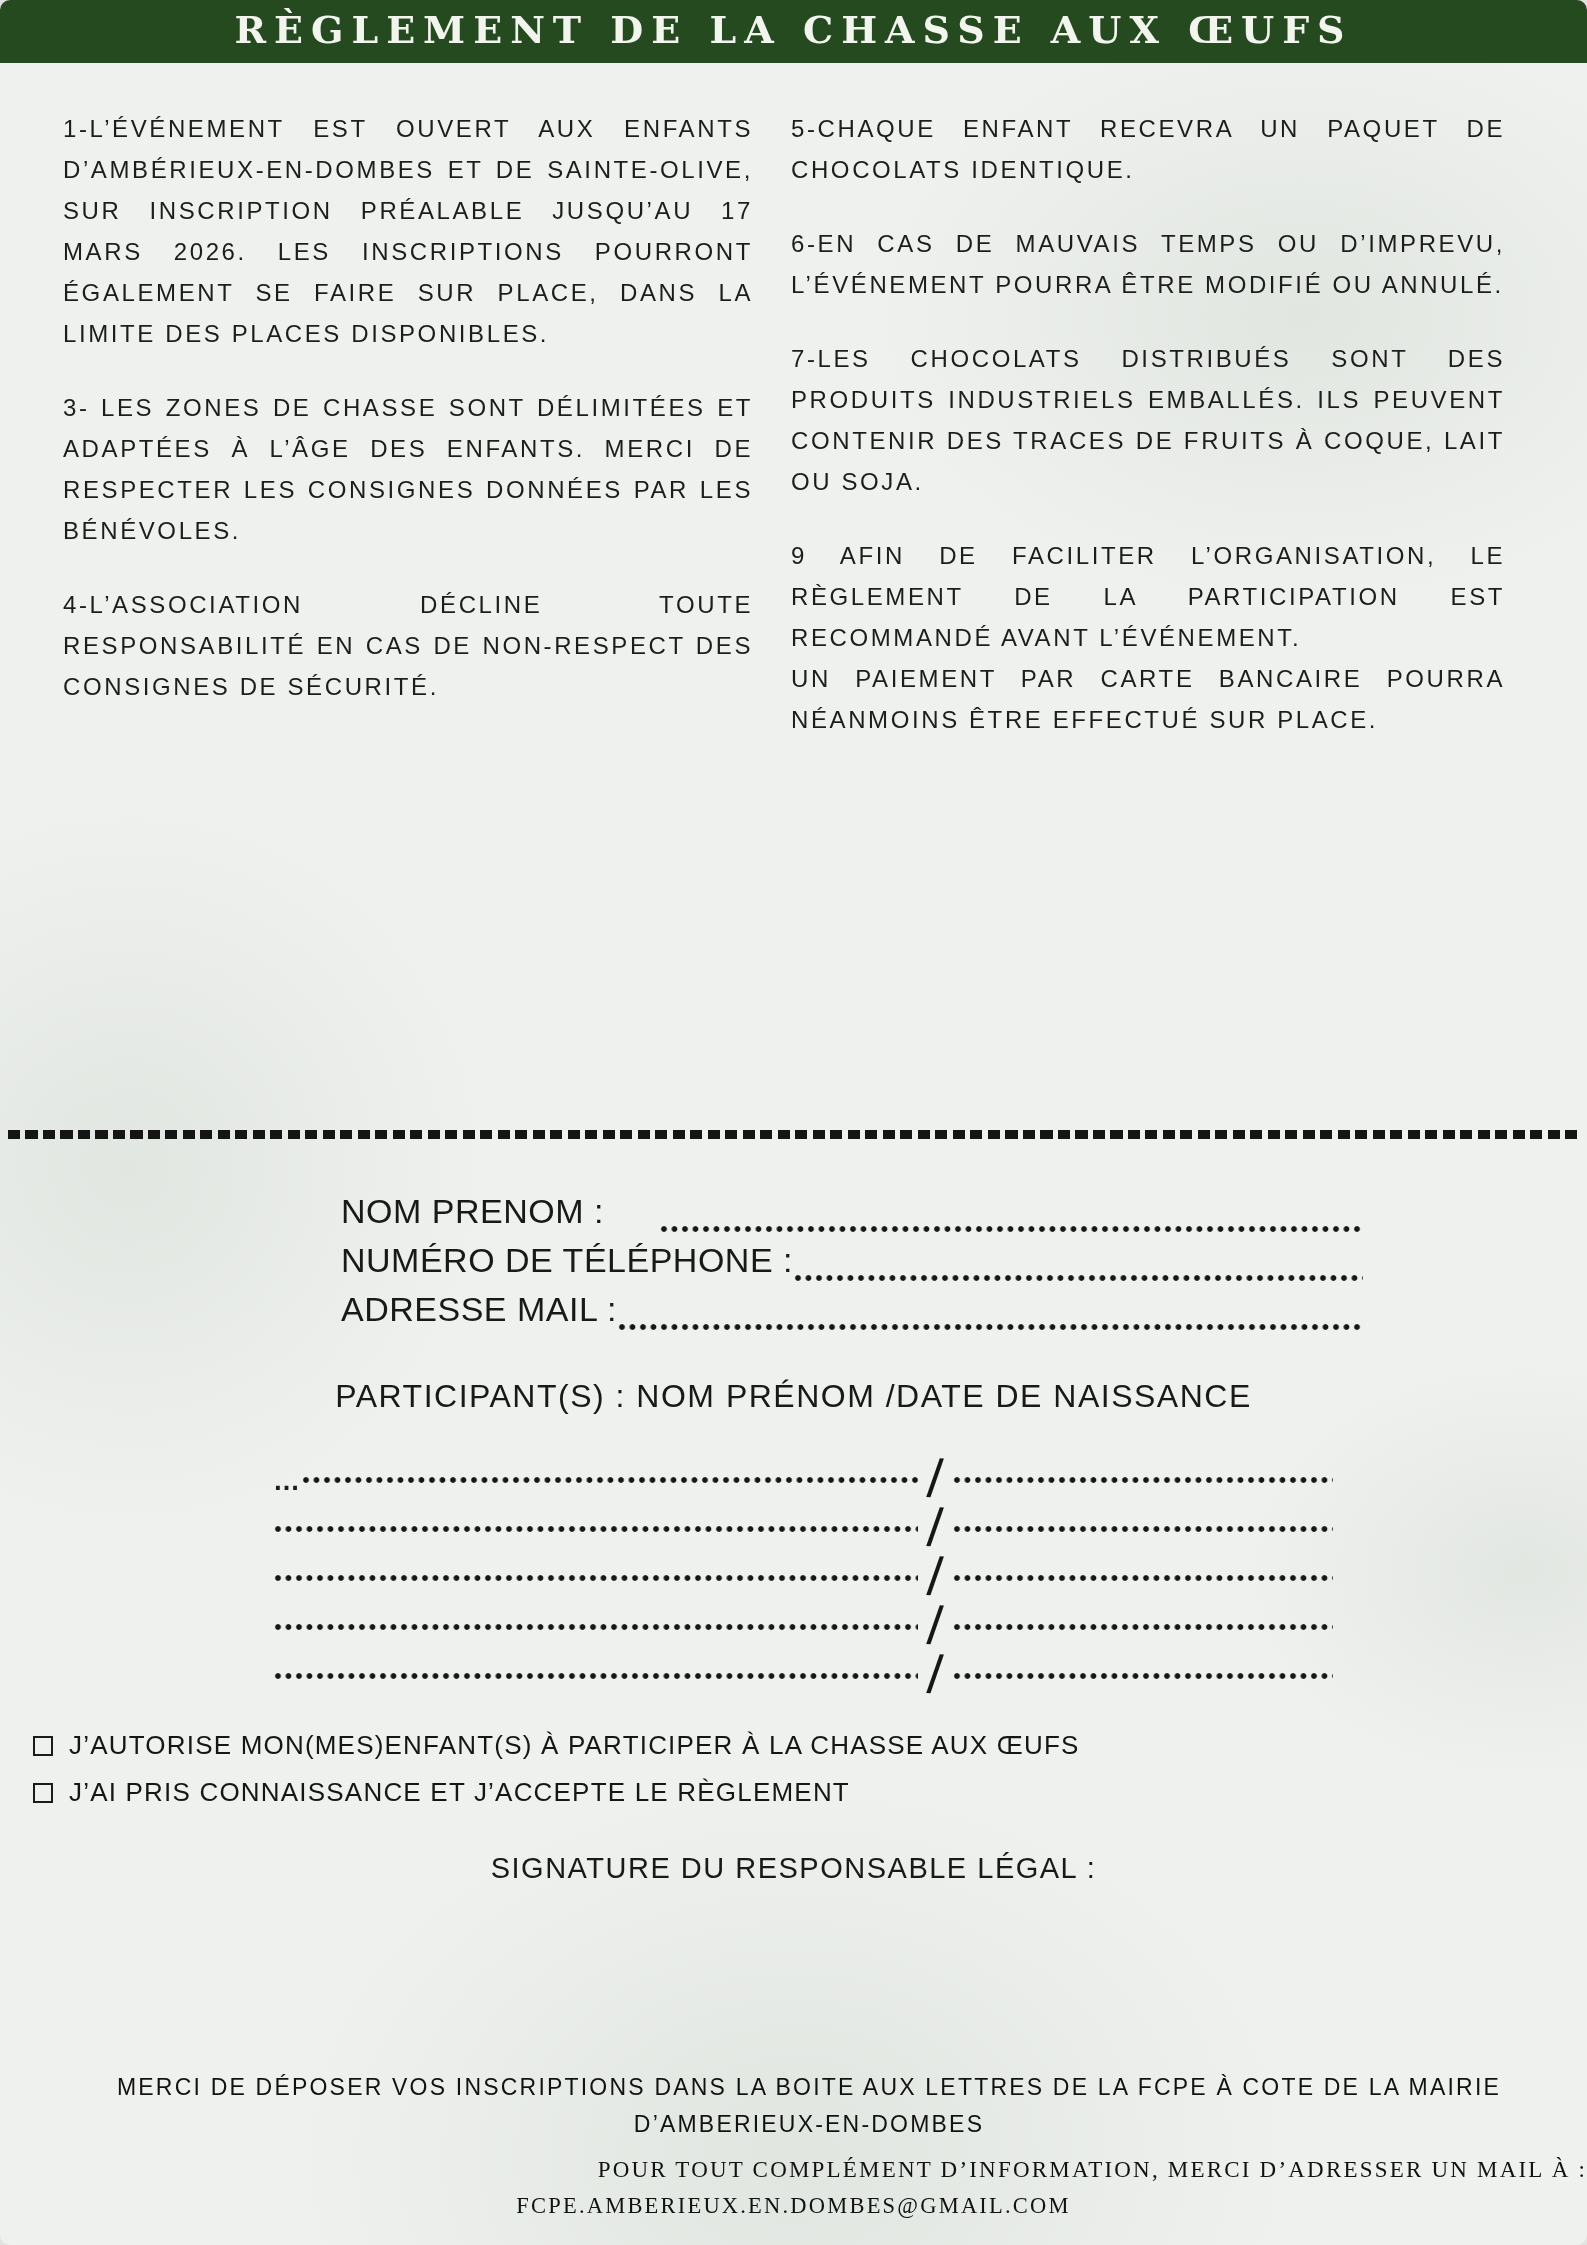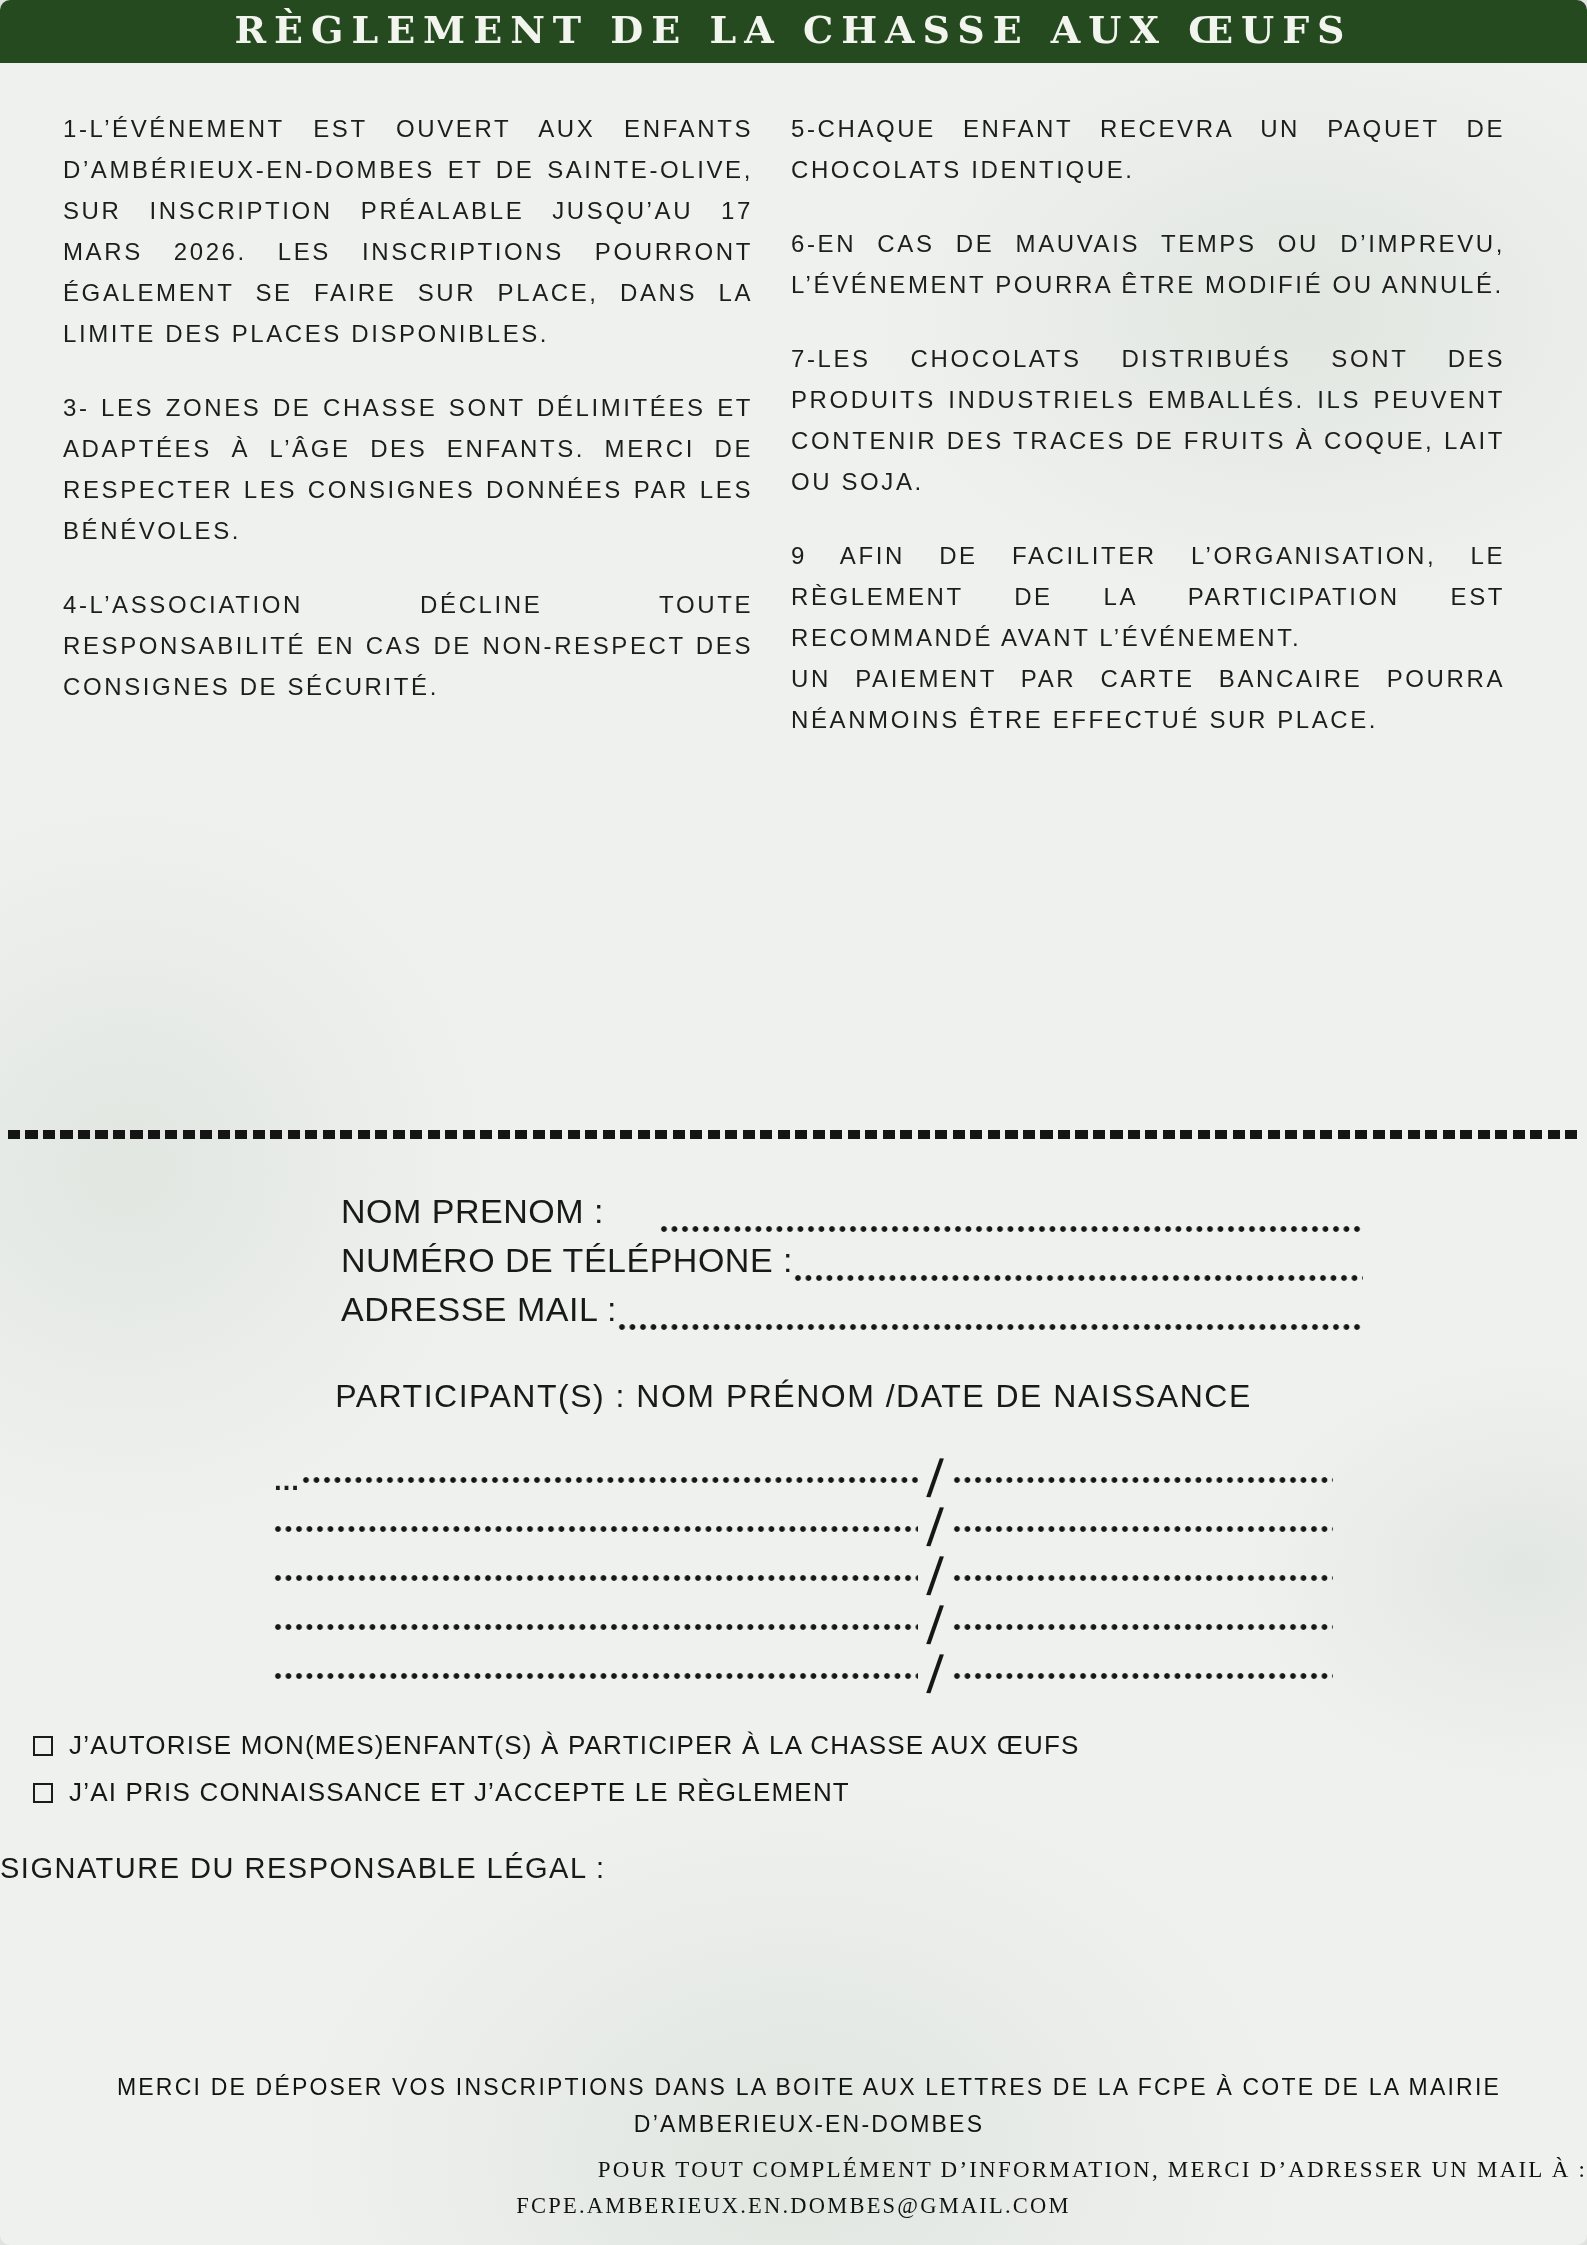--- a/index.html
+++ b/index.html
@@ -74,21 +74,21 @@
   }
   .pprefix{font-size:27px;font-weight:700;line-height:8px;margin-right:2px;letter-spacing:-1px;}
   
   .checks{position:absolute;top:1722px;left:33px;}
   .crow{display:flex;align-items:center;height:47px;}
   .cbox{width:16px;height:16px;border:2px solid #1b1b1b;margin-right:16px;flex:0 0 auto;background:transparent;}
   .clabel{font-size:26px;letter-spacing:1.2px;white-space:nowrap;color:#161616;}
   
   .signature{
     position:absolute;top:1852px;left:0;width:100%;
-    font-size:29px;letter-spacing:1.5px;color:#191919;
+    text-align:center;font-size:29px;letter-spacing:1.5px;color:#191919;
   }
   
   .dropoff{
     position:absolute;top:2053px;left:68px;width:1450px;margin:16px;
     font-family:Liberation Sans, sans-serif;
     font-size:23px;line-height:37px;letter-spacing:2.2px;
     text-align:center;color:#121212;
   }
   .contact{
     position:absolute;top:2157px;left:0;width:100%;margin:0;

